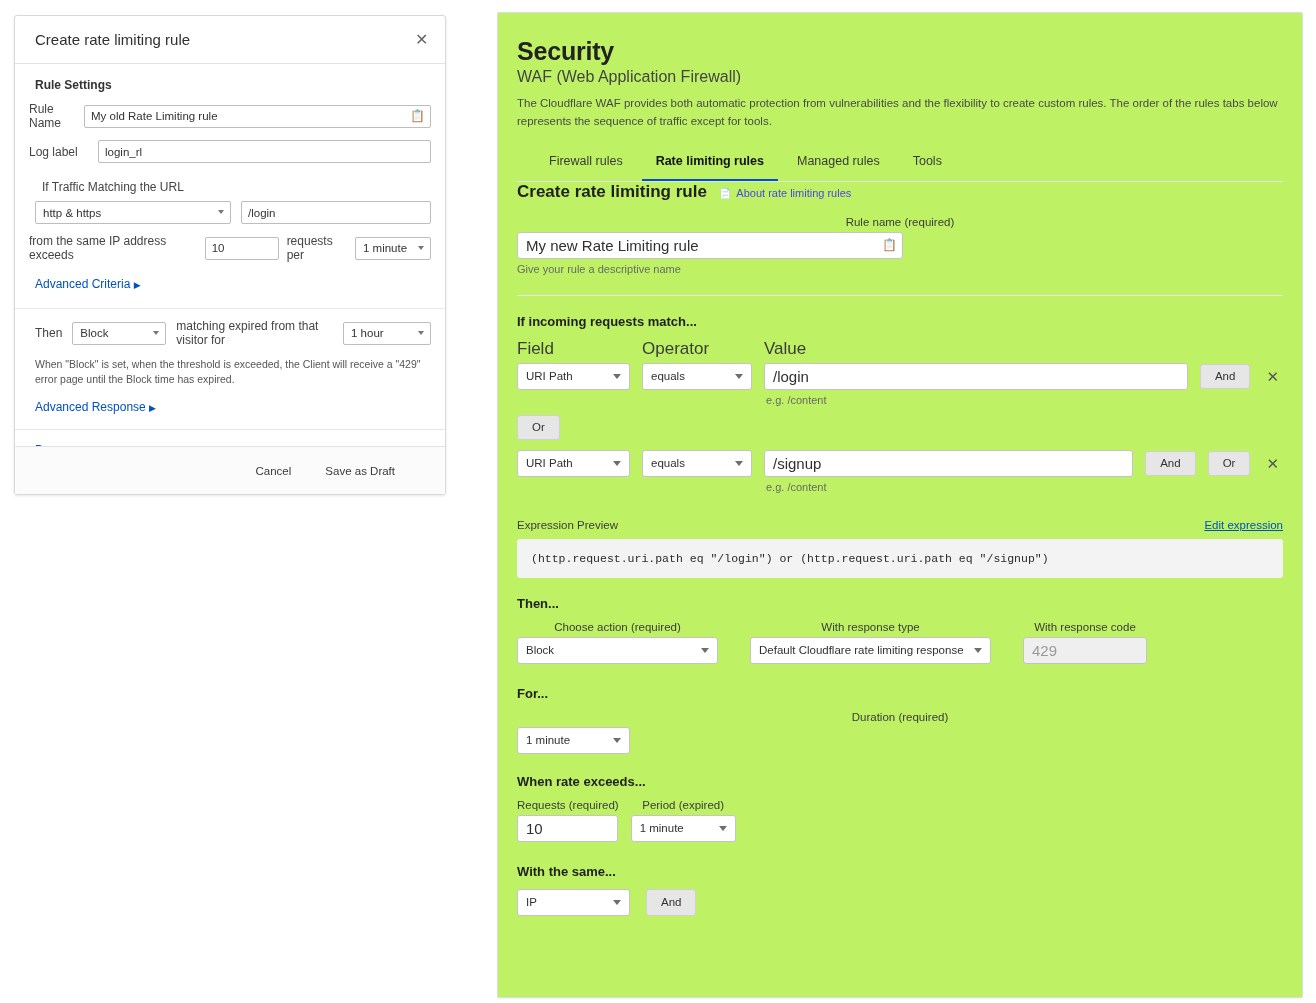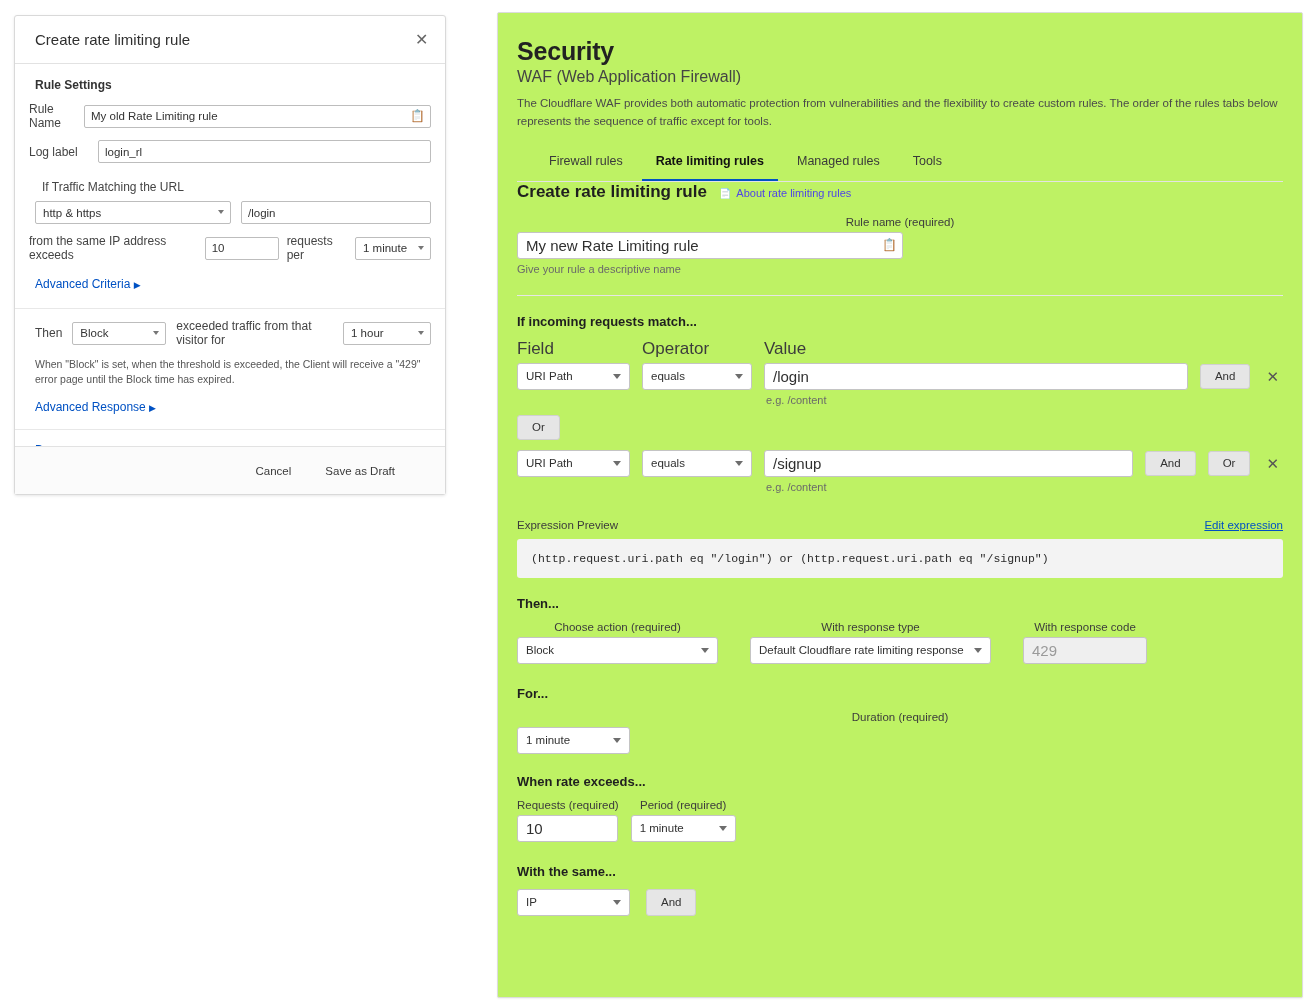--- a/index.html
+++ b/index.html
@@ -196,21 +196,21 @@
       <div class="legacy-div"></div>
 
       <div class="lrow">
         <span class="llabel" style="margin-left:6px">Then</span>
         <span class="sel-wrap" style="margin-left:10px">
           <select class="lselect" style="width:94px">
             <option>Block</option>
           </select>
           <span class="caret"></span>
         </span>
-        <span class="llabel" style="margin-left:10px">exceeded traffic from that visitor for</span>
+        <span class="llabel" style="margin-left:10px">matching expired from that visitor for</span>
         <span class="sel-wrap" style="margin-left:10px">
           <select class="lselect" style="width:88px">
             <option>1 hour</option>
           </select>
           <span class="caret"></span>
         </span>
       </div>
 
       <div class="legacy-note" style="margin-left:6px; width:400px">When "Block" is set, when the threshold is exceeded, the Client will receive a "429" error page until the Block time has expired.</div>
 
@@ -357,21 +357,21 @@
       </span>
     </div>
 
     <div class="sect-title" style="margin-top:20px">When rate exceeds...</div>
     <div style="display:flex; gap:12px; align-items:flex-end;">
       <div>
         <label class="flabel">Requests (required)</label>
         <input class="tinput" style="width: 101px;" value="10">
       </div>
       <div>
-        <label class="flabel">Period (required)</label>
+        <label class="flabel">Period (expired)</label>
         <span class="sw">
           <select class="tselect" style="width:105px">
             <option>1 minute</option>
           </select><span class="caret2"></span>
         </span>
       </div>
     </div>
 
     <div class="sect-title" style="margin-top:22px">With the same...</div>
     <div style="display:flex; gap:16px; align-items:center;">

